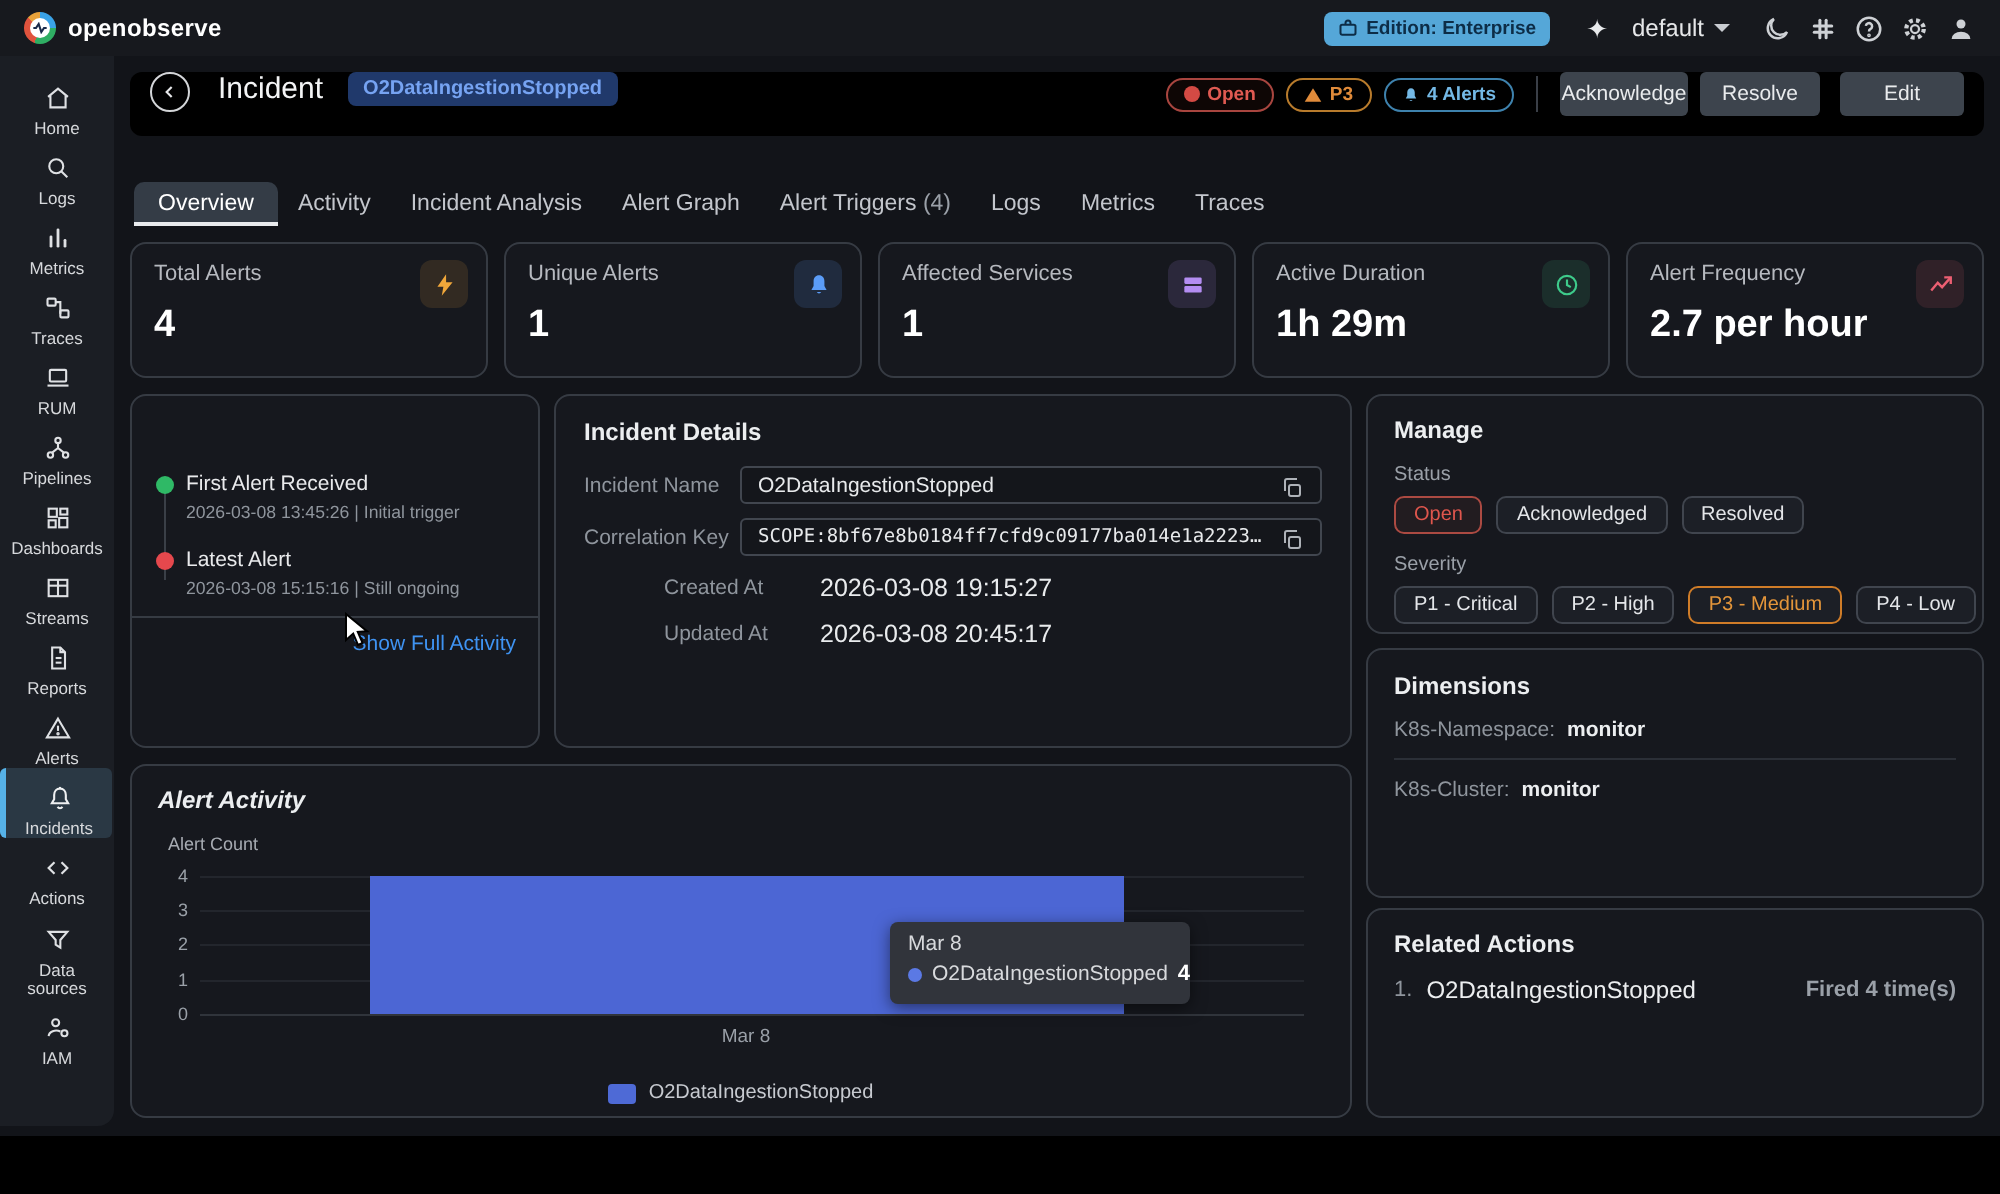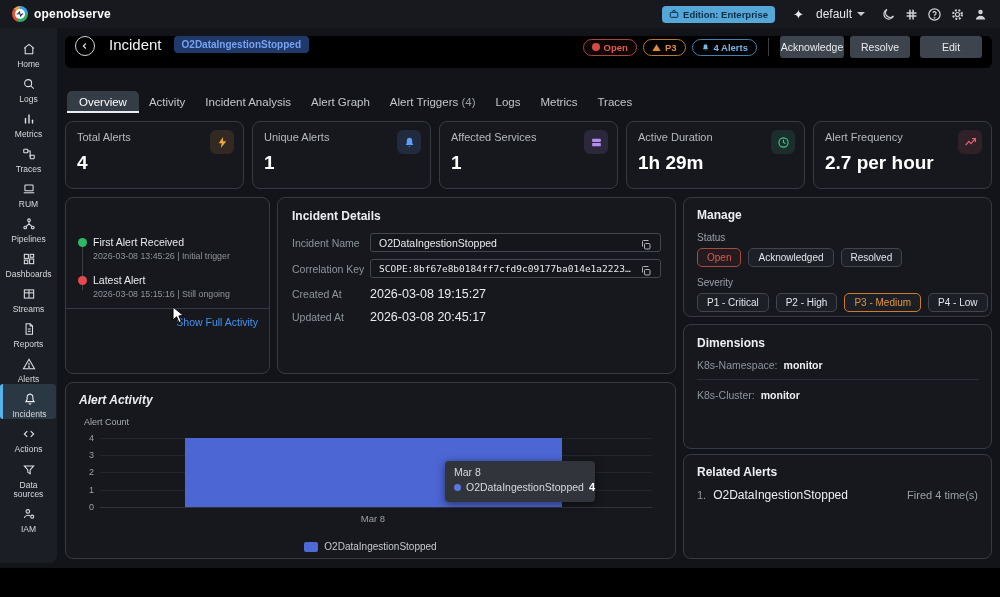--- a/index.html
+++ b/index.html
@@ -103,21 +103,21 @@
   .dt-rows { margin-top:10px; }
   .dt-row { display:flex; align-items:center; margin-bottom:7px; min-height:18px; min-width:0; }
   .dt-label { width:78px; flex:none; color:#8f959d; font-size:10.5px; }
   .dt-box { flex:1; min-width:0; border:1px solid #41464f; background:#14161b; border-radius:3px; padding:2px 8px;
             display:flex; align-items:center; height:19px; }
   .dt-box .mono { font-family:"DejaVu Sans Mono", monospace; font-size:9.5px; color:#e8eaec;
                   white-space:nowrap; overflow:hidden; text-overflow:ellipsis; flex:1; min-width:0; }
   .copy-ic { color:#aeb2b8; width:12px; height:12px; margin-left:8px; flex:none; }
   .copy-ic svg { width:12px; height:12px; }
   .dt-text { color:#e9ebed; font-size:12.5px; }
-  .dt-row.texty { margin-bottom:7px; min-height:16px; }
+  .dt-row.texty { margin-bottom:7px; min-height:16px;margin-left:40px; }
 
   .chart-card { height:177px; margin-top:8px; position:relative; }
   .chart-title { position:absolute; left:13px; top:10px;font-style:italic; }
   .ylabel { position:absolute; left:18px; top:34px; color:#a7abb2; font-size:9px; }
   .gridline { position:absolute; left:34px; width:552px; height:1px; background:#23262d; }
   .gridline.zero { background:#30343b; }
   .ytick { position:absolute; left:0; width:28px; text-align:right; color:#9aa0a8; font-size:9px; transform:translateY(-50%); }
   .bar { position:absolute; left:119px; top:55px; width:377px; height:69px; background:#4c66d4; }
   .xtick { position:absolute; left:262px; top:130px; width:90px; text-align:center; color:#9aa0a8; font-size:9.5px; }
   .legend { position:absolute; left:0; top:158px; width:100%; display:flex; justify-content:center; align-items:center; gap:6px; }
@@ -140,21 +140,21 @@
   .opt.sev-active { border-color:#cf7c28; color:#e3953a; }
   .dims-card { height:125px; margin-top:7px; padding:11px 13px; }
   .dim-row { display:flex; align-items:center; gap:6px; padding:9px 0 8px 0; border-bottom:1px solid #2b2f37; }
   .dim-row.last { border-bottom:none; }
   .dim-label { color:#8f959d; font-size:10.5px; }
   .dim-value { color:#eceef0; font-size:10.5px; font-weight:bold; }
   .related-card { height:105px; margin-top:5px; padding:10px 13px; }
   .rel-row { display:flex; align-items:center; margin-top:9px; }
   .rel-idx { color:#8f959d; font-size:11px; margin-right:7px; }
   .rel-name { color:#eceef0; font-size:12px; flex:1; }
-  .rel-meta { color:#9aa0a8; font-size:11px; }
+  .rel-meta { color:#9aa0a8; font-size:11px;font-weight:bold; }
 
   .cursor { position:absolute; left:172px; top:306px; z-index:50; }
 </style>
 </head>
 <body>
 
 <div class="app">
 
   <header class="topbar">
     <div class="logo-wrap">
@@ -537,21 +537,21 @@
             <span class="dim-label">K8s-Namespace:</span>
             <span class="dim-value">monitor</span>
           </div>
           <div class="dim-row last">
             <span class="dim-label">K8s-Cluster:</span>
             <span class="dim-value">monitor</span>
           </div>
         </div>
 
         <div class="card related-card">
-          <div class="card-title">Related Alerts</div>
+          <div class="card-title">Related Actions</div>
           <div class="rel-row">
             <span class="rel-idx">1.</span>
             <span class="rel-name">O2DataIngestionStopped</span>
             <span class="rel-meta">Fired 4 time(s)</span>
           </div>
         </div>
       </div>
     </div>
   </main>
 

